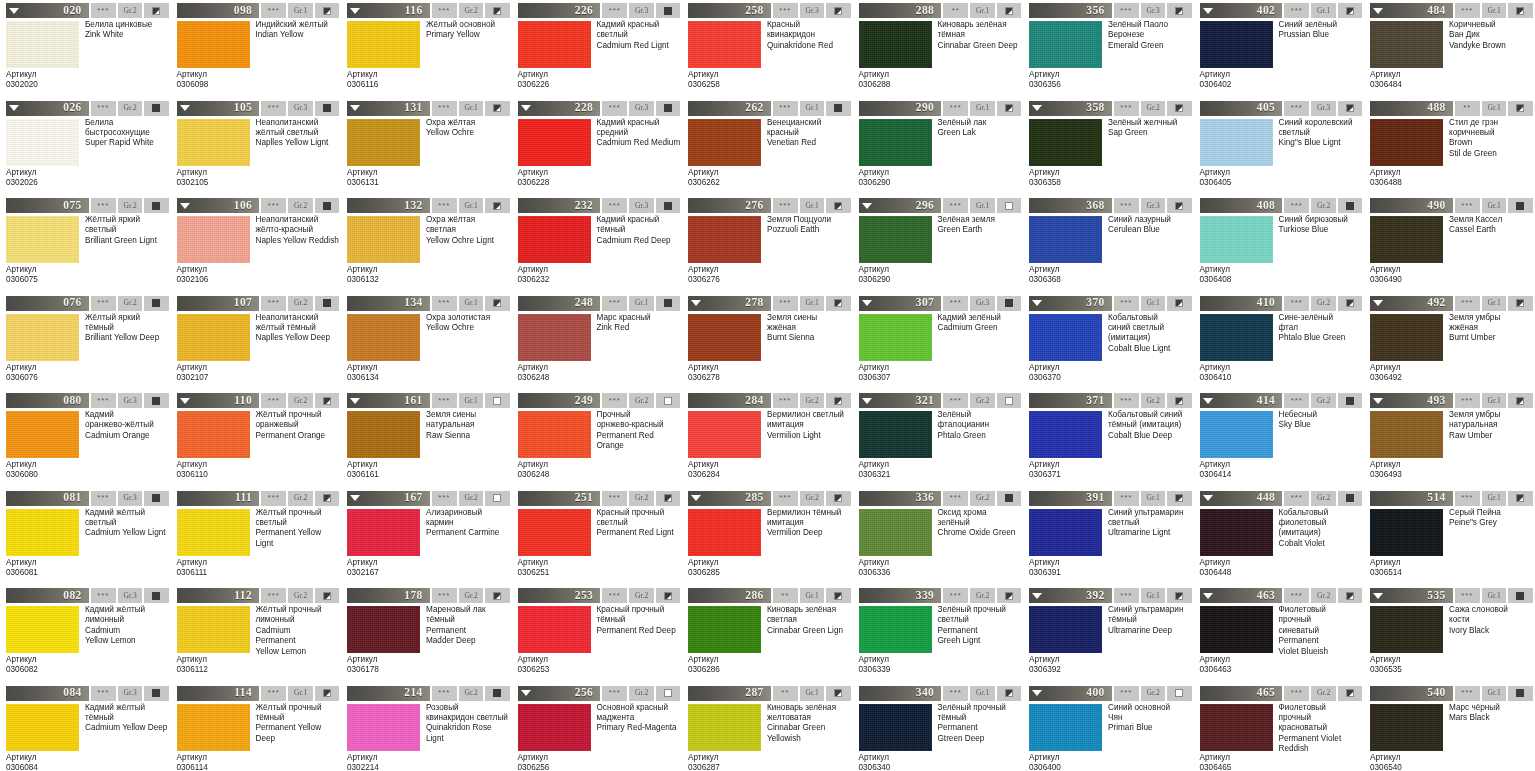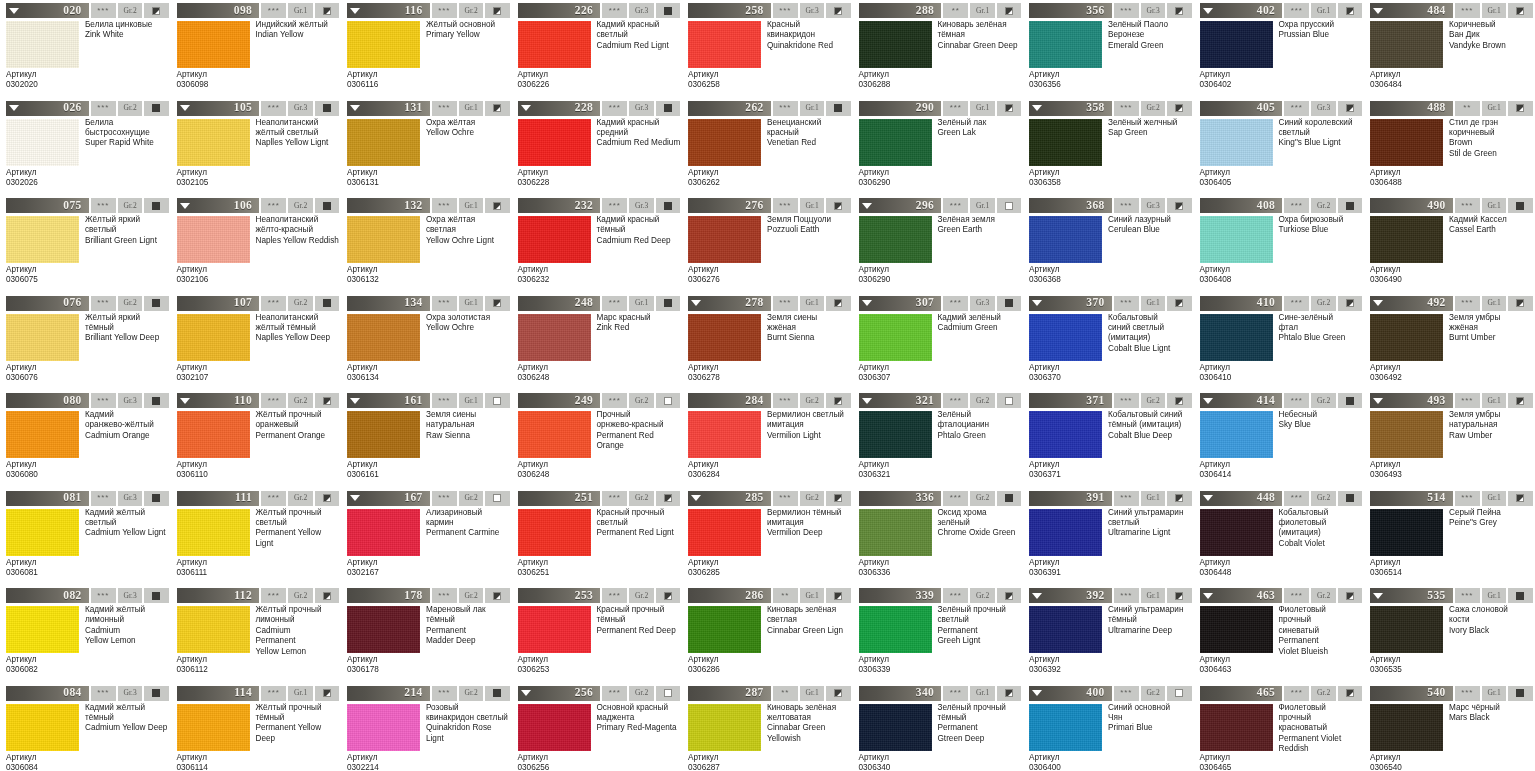--- a/index.html
+++ b/index.html
@@ -325,21 +325,21 @@
       <div class="hdr-sq">
         <span class="gl half"></span>
       </div>
     </div>
 
     <div class="swatch">
       <i style="background-color:#101a3c"></i>
     </div>
 
     <div class="names">
-      <span class="ru">Охра прусский</span>
+      <span class="ru">Синий зелёный</span>
       <span class="en">Prussian Blue</span>
     </div>
 
     <div class="art">
       <span class="lbl">Артикул</span>
       <span class="code">0306402</span>
     </div>
   </div>
     <div class="cell">
     <div class="hdr">
@@ -859,21 +859,21 @@
       <div class="hdr-sq">
         <span class="gl full"></span>
       </div>
     </div>
 
     <div class="swatch">
       <i style="background-color:#79d9c6"></i>
     </div>
 
     <div class="names">
-      <span class="ru">Охра бирюзовый</span>
+      <span class="ru">Синий бирюзовый</span>
       <span class="en">Turkiose Blue</span>
     </div>
 
     <div class="art">
       <span class="lbl">Артикул</span>
       <span class="code">0306408</span>
     </div>
   </div>
     <div class="cell">
     <div class="hdr">
@@ -888,21 +888,21 @@
       <div class="hdr-sq">
         <span class="gl full"></span>
       </div>
     </div>
 
     <div class="swatch">
       <i style="background-color:#332e18"></i>
     </div>
 
     <div class="names">
-      <span class="ru">Кадмий Кассел</span>
+      <span class="ru">Земля Кассел</span>
       <span class="en">Cassel Earth</span>
     </div>
 
     <div class="art">
       <span class="lbl">Артикул</span>
       <span class="code">0306490</span>
     </div>
   </div>
     <div class="cell">
     <div class="hdr">

